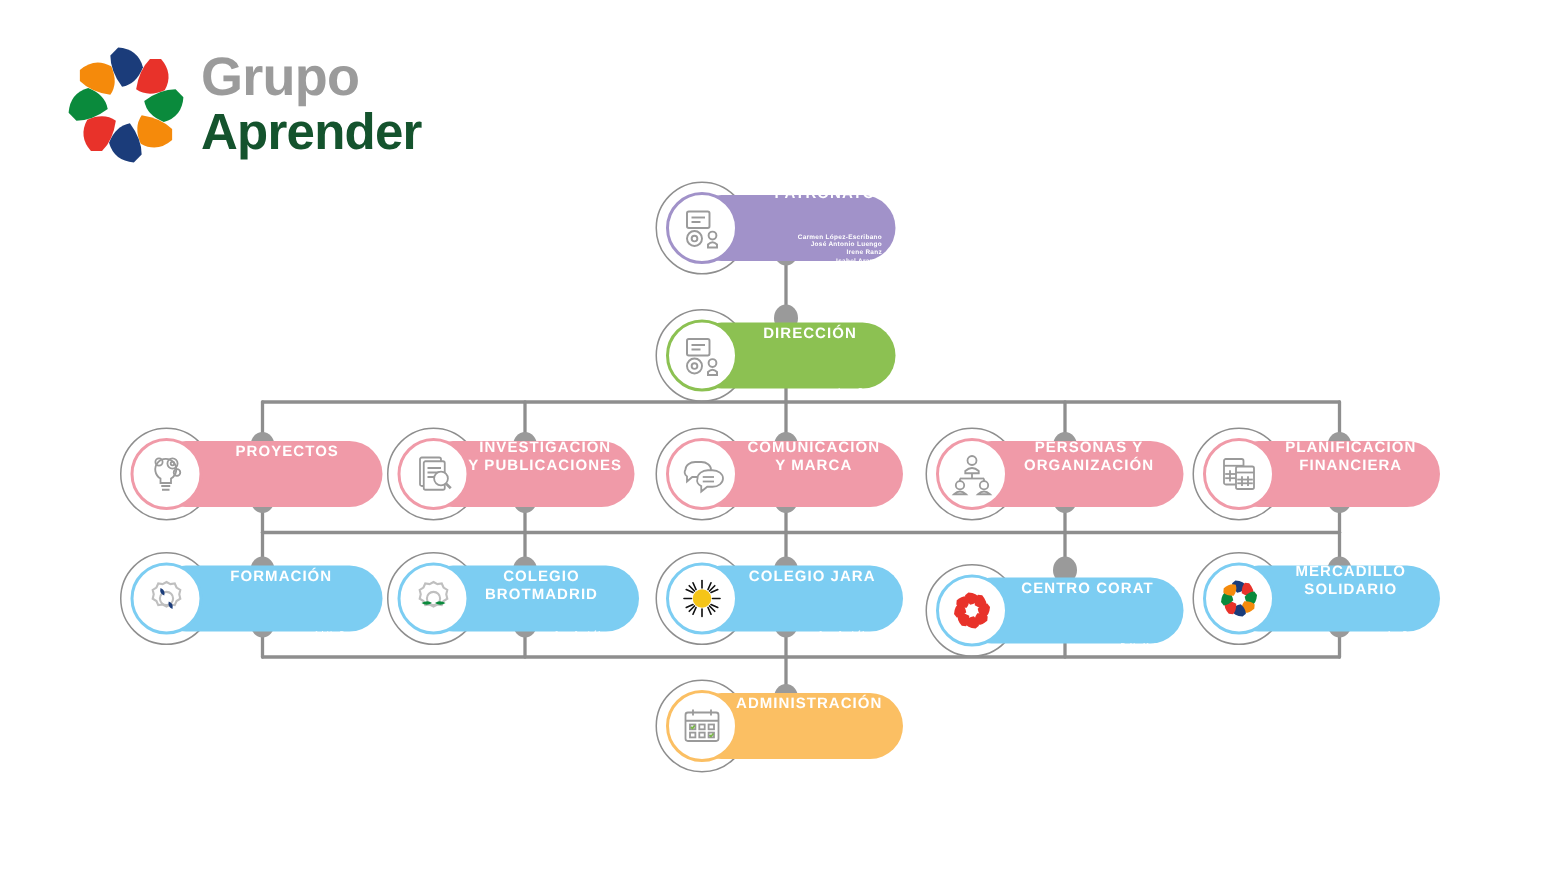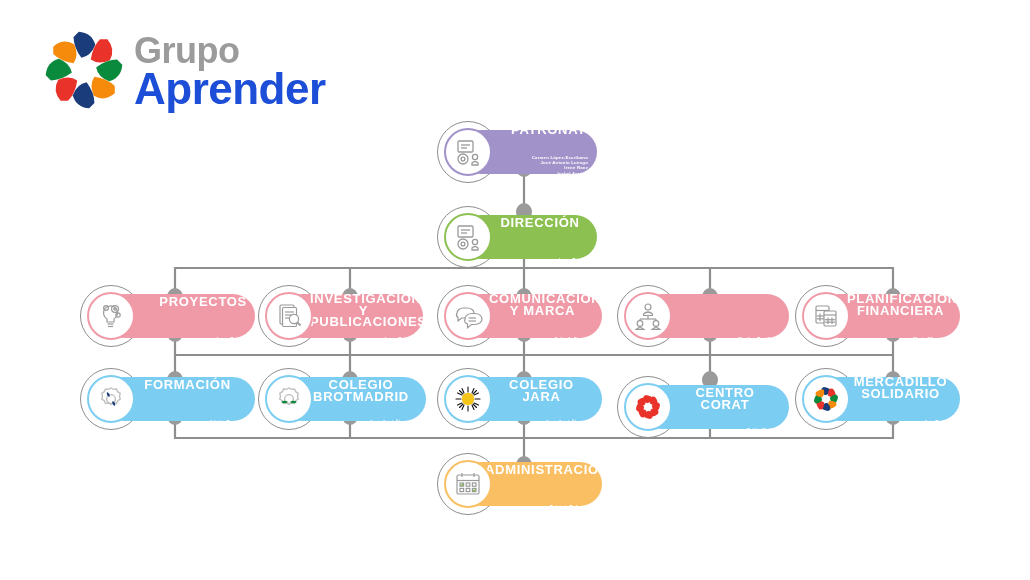--- a/index.html
+++ b/index.html
@@ -10,21 +10,21 @@
     overflow:hidden;
     position:relative;
   }
   #canvas{position:absolute;left:0;top:0;width:1030px;height:580px;}
 
   
   #logo{position:absolute;left:38px;top:28px;width:260px;height:85px;}
   #logo-mark{position:absolute;left:0;top:2px;width:92px;height:80px;}
   #logo-word{position:absolute;left:96px;top:4px;}
   .logo-line1{font-size:36px;font-weight:bold;color:#9b9b9b;line-height:37px;letter-spacing:-0.5px;}
-  .logo-line2{font-size:44px;font-weight:bold;color:#1d4ed8;line-height:39px;letter-spacing:-0.5px;}
+  .logo-line2{font-size:34px;font-weight:bold;color:#14532d;line-height:39px;letter-spacing:-0.5px;}
 
   
   #wires{position:absolute;left:0;top:0;width:1030px;height:580px;pointer-events:none;}
 
   
   .node{position:absolute;}
   .ring-arc{
     position:absolute;left:0;top:0;
     width:62px;height:62px;border-radius:50%;
     border:1.4px solid #8e8e8e;
@@ -41,21 +41,21 @@
     background:#ffffff;
     box-sizing:border-box;
     display:flex;align-items:center;justify-content:center;
   }
   .badge svg{display:block;}
   .pill-title{
     position:absolute;
     left:52px;right:12px;
     top:7px;
     color:#ffffff;
-    font-size:13px;
+    font-size:10px;
     font-weight:bold;
     letter-spacing:0.7px;
     text-align:center;
     line-height:11.5px;
     text-transform:uppercase;
   }
   .pill-title.two{top:4px;}
   .pill-person{
     position:absolute;
     right:13px;bottom:4px;
@@ -217,21 +217,21 @@
           <circle cx="11" cy="23" r="1.9"></circle>
         <circle cx="23" cy="21" r="2.6"></circle>
           <path d="M20 27 q3 -3 6 0 v2 h-6 z"></path>
       </svg>
     </div>
   </div>
 
   <div class="node" style="left:80px;top:285px;width:175px;height:62px;">
     <div class="ring-arc"></div>
     <div class="pill" style="width:153px;background:#f09aa8;"></div>
-    <div class="pill-title" style="left:56px;right:8px;top:11px;text-align:right;">PROYECTOS</div>
+    <div class="pill-title" style="left:56px;right:8px;top:11px;">PROYECTOS</div>
     <div class="pill-person">Irene Ranz</div>
     <div class="badge" style="border:2.2px solid #f09aa8;">
       <svg width="32" height="32" viewBox="0 0 32 32" fill="none" stroke="#9a9a9a" stroke-width="1.2">
         <path d="M12 19 a7 7 0 1 1 7 0 v3 h-7 z"></path>
         <line x1="12.5" y1="24" x2="18.5" y2="24"></line>
           <line x1="13" y1="26.5" x2="18" y2="26.5"></line>
         <circle cx="20" cy="9" r="3.4"></circle>
           <circle cx="20" cy="9" r="1.2"></circle>
         <circle cx="11" cy="8" r="2.4"></circle>
         <circle cx="23" cy="15" r="2.2"></circle>
@@ -270,20 +270,22 @@
         <path d="M13 19 a7 5.5 0 0 1 7 -5.5 h3 a7 5.5 0 0 1 0 11 h-3.5 l-4 3.2 v-3.6 a5.5 4.4 0 0 1 -2.5 -5.1 z" fill="#ffffff"></path>
         <line x1="16.5" y1="18" x2="24" y2="18"></line>
         <line x1="16.5" y1="21" x2="24" y2="21"></line>
       </svg>
     </div>
   </div>
 
   <div class="node" style="left:617px;top:285px;width:172px;height:62px;">
     <div class="ring-arc"></div>
     <div class="pill" style="width:150px;background:#f09aa8;"></div>
+    <div class="pill-title two" style="left:52px;right:6px;top:8px;white-space:pre-line;">PERSONAS Y
+ORGANIZACIÓN</div>
     <div class="pill-person">Mariluz Revillas</div>
     <div class="badge" style="border:2.2px solid #f09aa8;">
       <svg width="32" height="32" viewBox="0 0 32 32" fill="none" stroke="#9a9a9a" stroke-width="1.2">
         <circle cx="16" cy="7" r="3"></circle>
           <path d="M11.5 14 q4.5 -4 9 0 v1.5 h-9 z"></path>
         <line x1="16" y1="15.5" x2="16" y2="19"></line>
         <line x1="8" y1="19" x2="24" y2="19"></line>
         <line x1="8" y1="19" x2="8" y2="21"></line>
           <line x1="24" y1="19" x2="24" y2="21"></line>
         <circle cx="8" cy="23.5" r="2.8"></circle>

